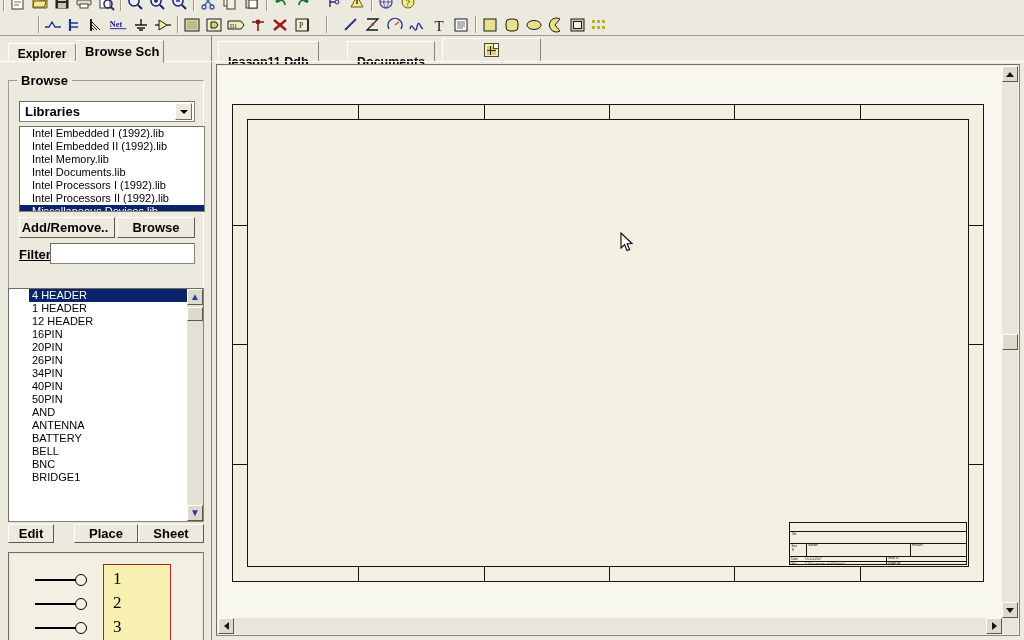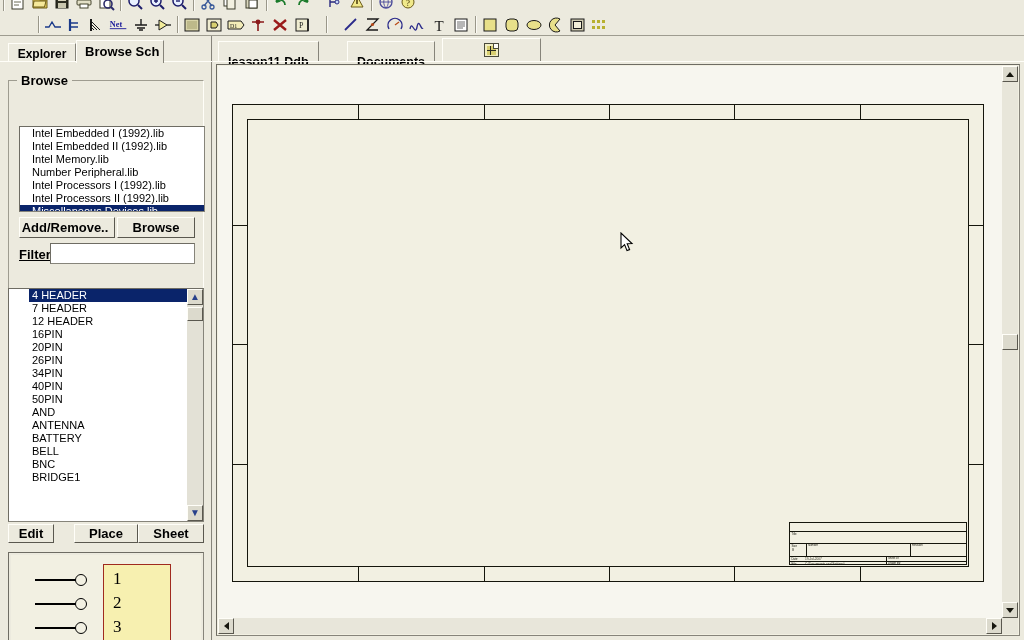--- a/index.html
+++ b/index.html
@@ -612,42 +612,48 @@
 
     <div id="panel-tabs">
       <div class="ptab" id="tab-explorer">Explorer</div>
       <div class="ptab active" id="tab-browse">Browse Sch</div>
     </div>
     <div id="tabs-underline"></div>
 
     <div class="groupbox" id="browse-group">
       <div class="group-title">Browse</div>
 
+      <div id="lib-combo">
+        <span id="lib-combo-text">Libraries</span>
+        <span id="lib-combo-btn">
+            <span class="arr-down"></span>
+          </span>
+      </div>
 
       <div id="lib-list">
           <div class="lib-item">Intel Embedded I (1992).lib</div>
           <div class="lib-item">Intel Embedded II (1992).lib</div>
           <div class="lib-item">Intel Memory.lib</div>
-          <div class="lib-item">Number Peripheral.lib</div>
+          <div class="lib-item">Intel Documents.lib</div>
           <div class="lib-item">Intel Processors I (1992).lib</div>
           <div class="lib-item">Intel Processors II (1992).lib</div>
           <div class="lib-item sel">Miscellaneous Devices.lib</div>
         </div>
 
       <div id="btn-addremove">Add/Remove..</div>
       <div id="btn-browse-lib">Browse</div>
 
       <div id="filter-label">Filter</div>
       <div id="filter-input"></div>
     </div>
 
     <div id="comp-list">
       <div id="comp-items">
           <div class="comp-item sel">4 HEADER</div>
-          <div class="comp-item">7 HEADER</div>
+          <div class="comp-item">1 HEADER</div>
           <div class="comp-item">12 HEADER</div>
           <div class="comp-item">16PIN</div>
           <div class="comp-item">20PIN</div>
           <div class="comp-item">26PIN</div>
           <div class="comp-item">34PIN</div>
           <div class="comp-item">40PIN</div>
           <div class="comp-item">50PIN</div>
           <div class="comp-item">AND</div>
           <div class="comp-item">ANTENNA</div>
           <div class="comp-item">BATTERY</div>

